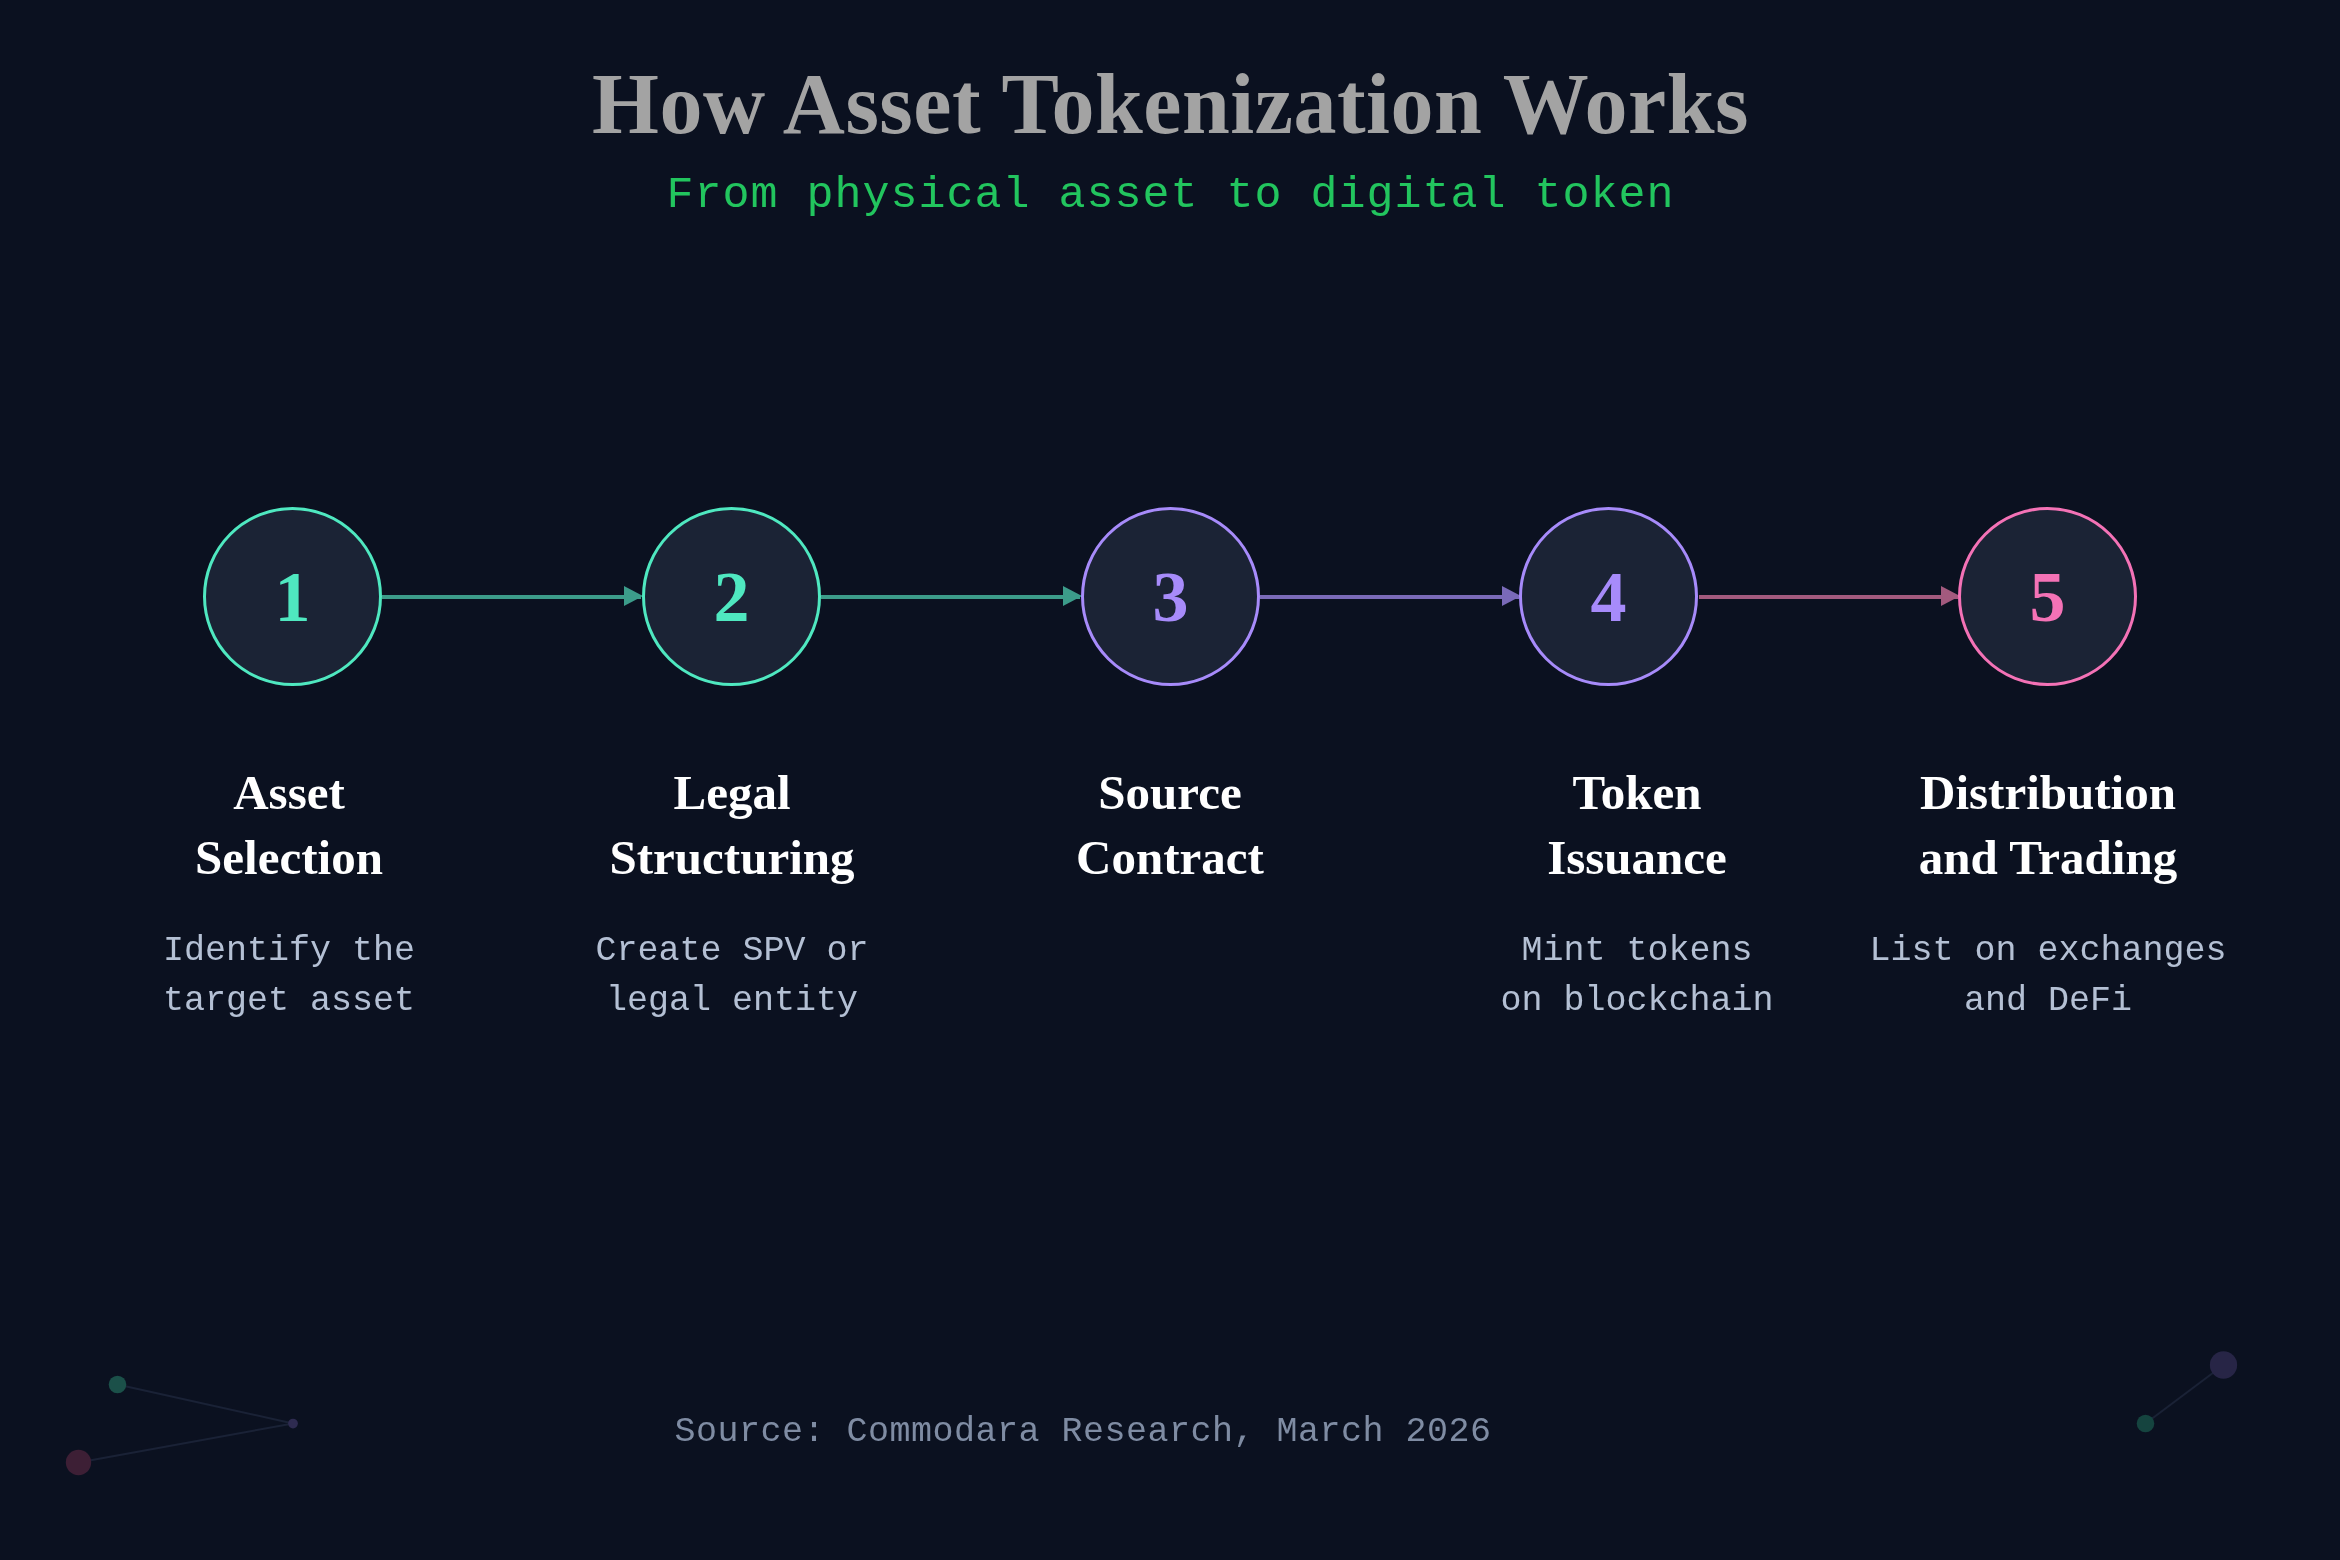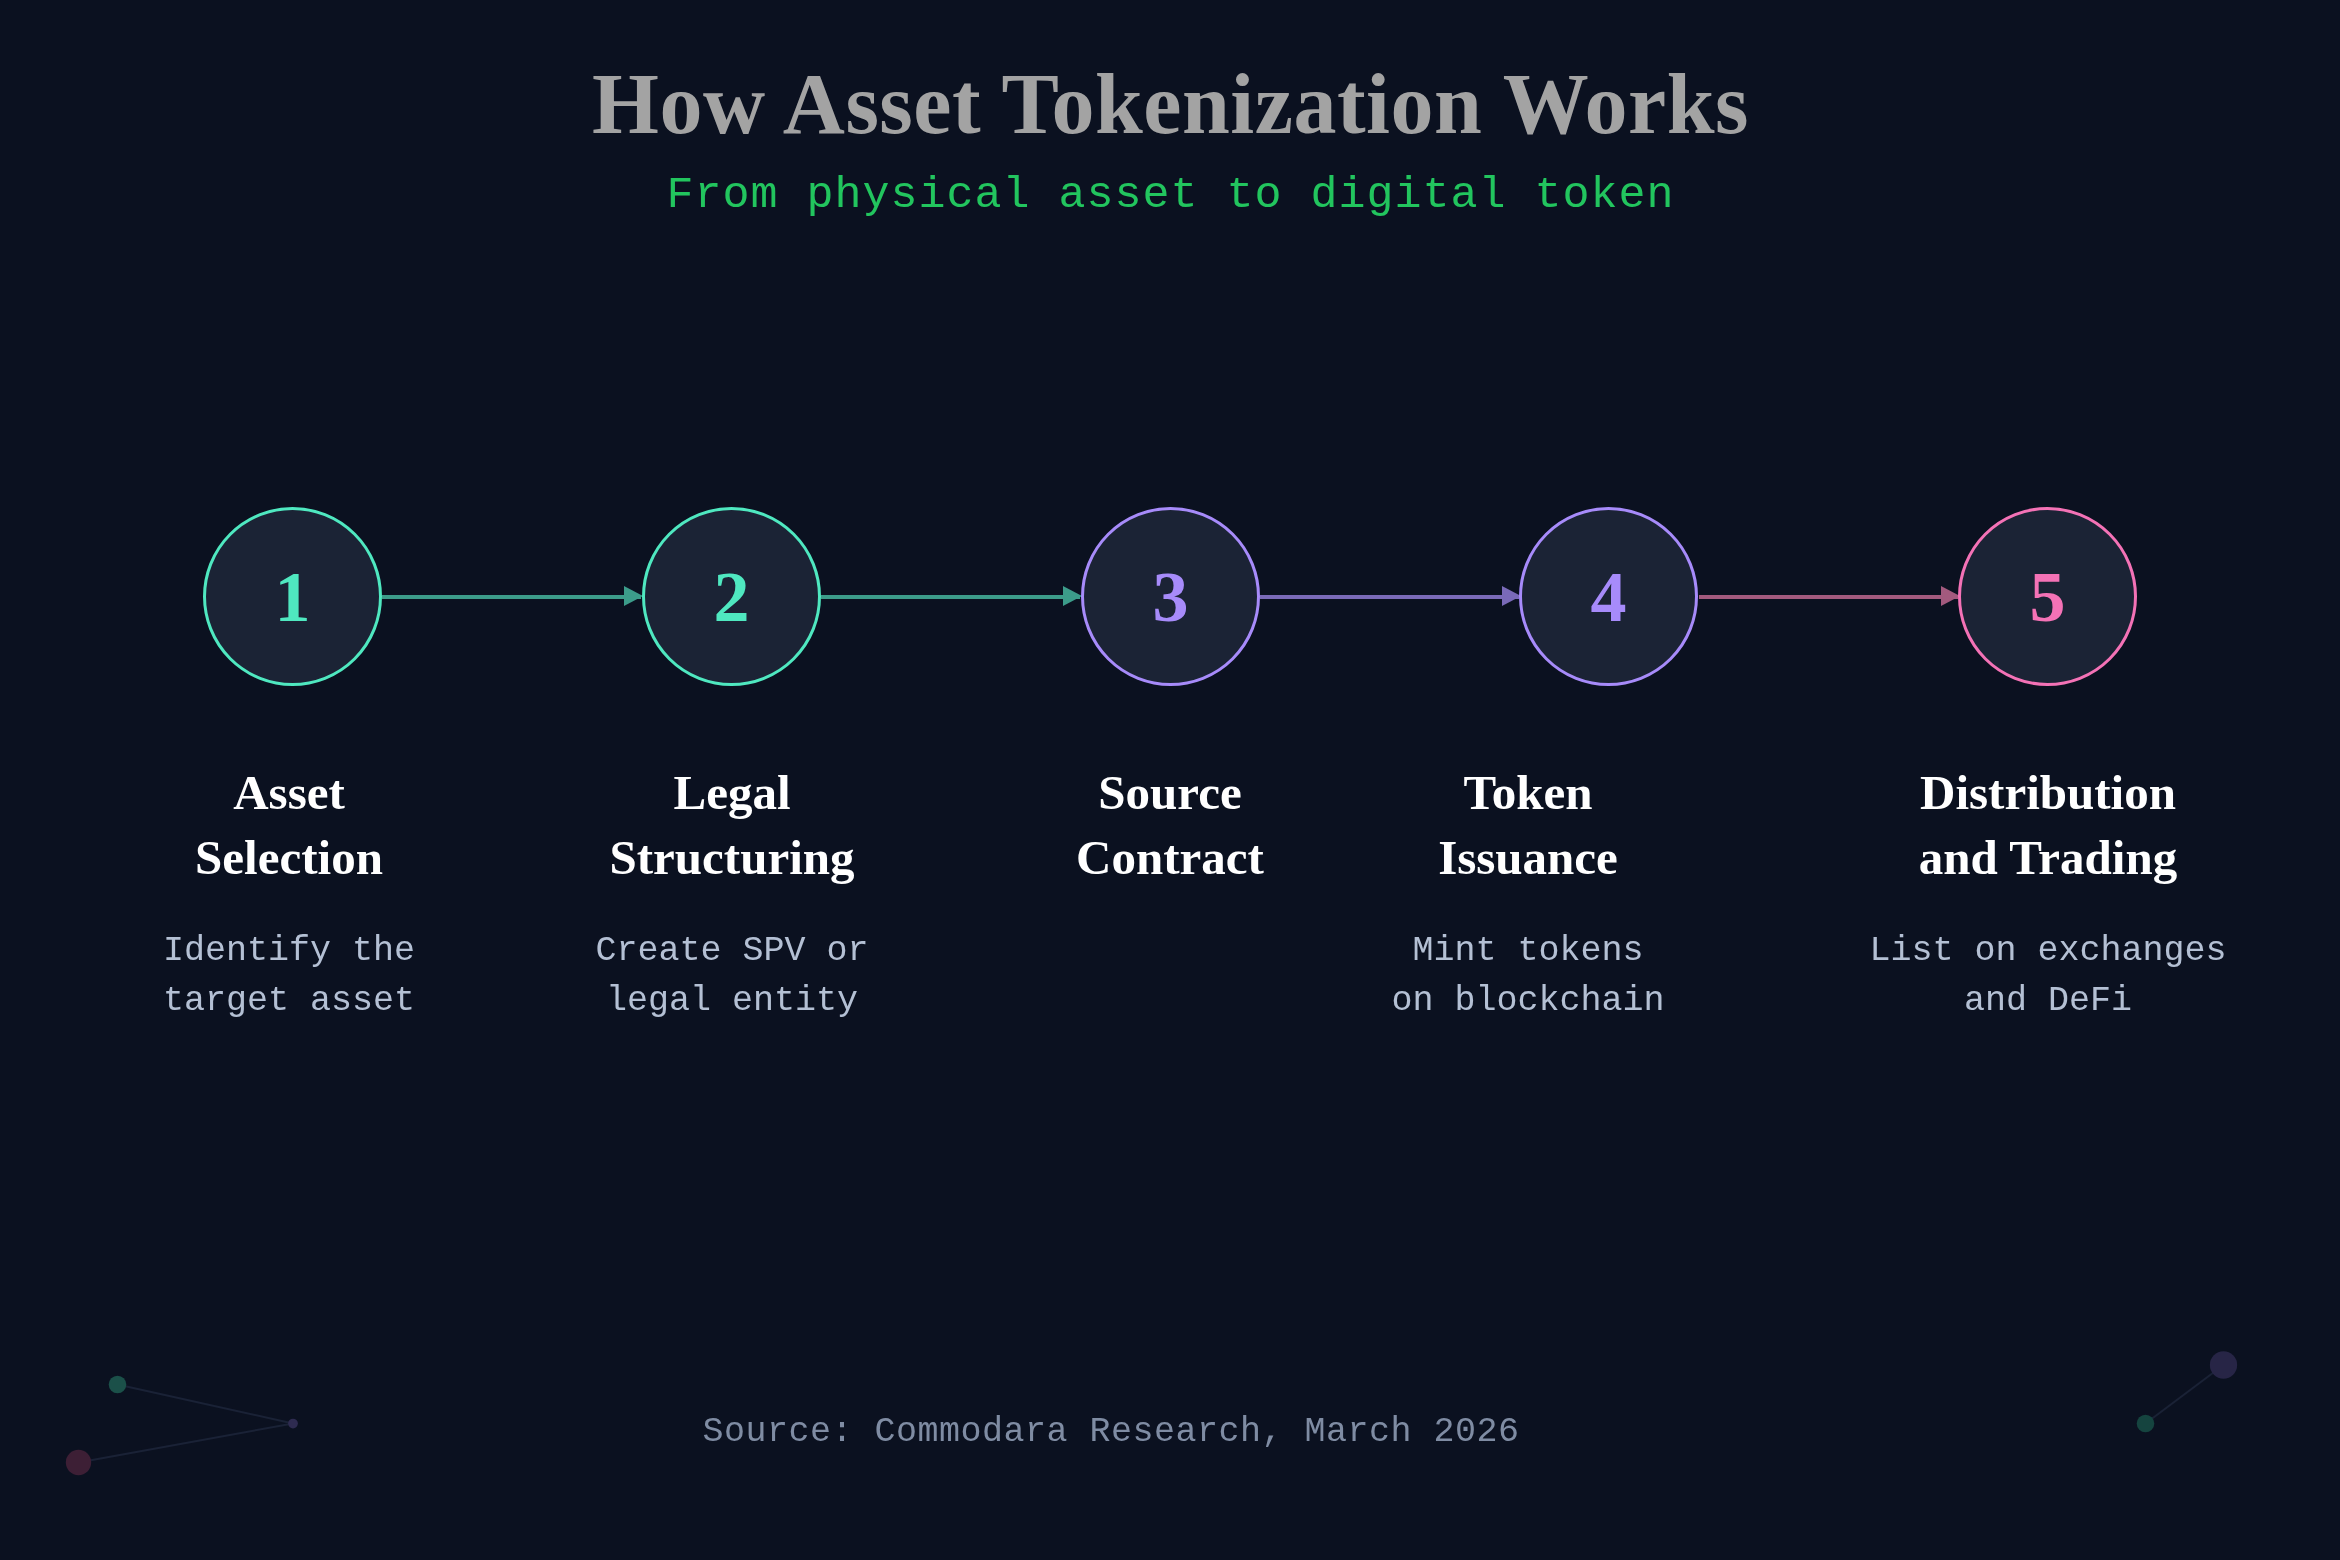--- a/index.html
+++ b/index.html
@@ -141,21 +141,20 @@
   #source {
     position: absolute;
     top: 1412px;
     left: 0;
     width: 2166px;
     text-align: center;
     font-family: "Liberation Mono", "DejaVu Sans Mono", monospace;
     font-size: 35px;
     color: #7f8ca3;
     letter-spacing: 0.5px;
-    margin-left: 28px;
   }
 </style>
 </head>
 <body>
 
 <div id="stage">
 
   <svg id="decor" viewBox="0 0 2400 1600" xmlns="http://www.w3.org/2000/svg">
       <line x1="120" y1="1420" x2="300" y2="1460" stroke="#1a2236" stroke-width="2"></line>
       <line x1="300" y1="1460" x2="80" y2="1500" stroke="#1a2236" stroke-width="2"></line>
@@ -216,21 +215,21 @@
       <div class="label-col" style="left: 527px;">
         <div class="step-title">Legal
 Structuring</div>
         <div class="step-desc">Create SPV or
 legal entity</div>
       </div>
       <div class="label-col" style="left: 965px;">
         <div class="step-title">Source
 Contract</div>
       </div>
-      <div class="label-col" style="left: 1323px;">
+      <div class="label-col" style="left: 1432px;">
         <div class="step-title">Token
 Issuance</div>
         <div class="step-desc">Mint tokens
 on blockchain</div>
       </div>
       <div class="label-col" style="left: 1843px;">
         <div class="step-title">Distribution
 and Trading</div>
         <div class="step-desc">List on exchanges
 and DeFi</div>

